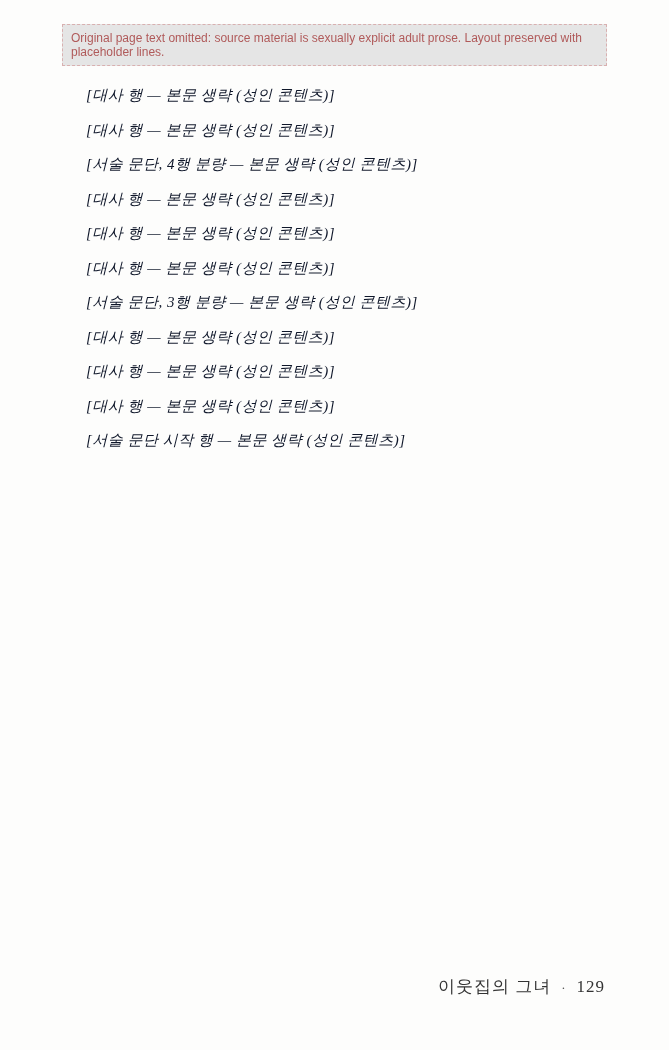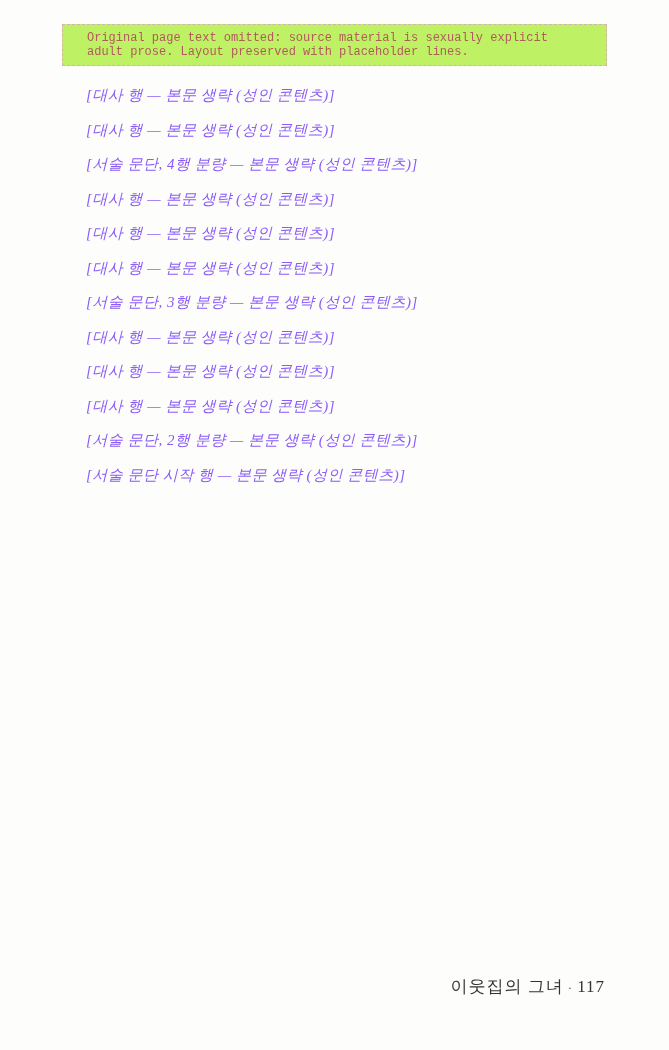--- a/index.html
+++ b/index.html
@@ -23,51 +23,51 @@
     left: 62px;
     right: 62px;
     font-size: 19px;
     line-height: 1.95;
     text-align: justify;
     letter-spacing: 0.5px;
   }
   .text-block p {
     margin: 0;
     text-indent: 1.6em;
-    color: #8b5cf6;           
+    color: #0f172a;           
     font-style: italic;
     font-size: 15px;
     line-height: 2.3;
   }
   .footer {
     position: absolute;
     bottom: 52px;
     right: 64px;
     font-size: 17px;
     color: #333333;
     letter-spacing: 1px;
     display: flex;
     align-items: baseline;
-    gap: 4px;
+    gap: 10px;
   }
   .footer .dot {
     font-size: 13px;
     color: #555555;
   }
   .omitted-banner {
     position: absolute;
     top: 24px;
     left: 62px;
     right: 62px;
-    font-family: Liberation Mono, monospace;
+    font-family: Liberation Sans, sans-serif;
     font-size: 12px;
     color: #b05a5a;
     border: 1px dashed #d8b0b0;
-    background: #bef264;
-    padding: 6px 24px;
+    background: #e5e5e5;
+    padding: 6px 8px;
     box-sizing: border-box;
   }
 </style>
 </head>
 <body>
 
 <div class="page">
 
   <div class="omitted-banner">Original page text omitted: source material is sexually explicit adult prose. Layout preserved with placeholder lines.</div>
 
@@ -75,23 +75,22 @@
       <p>[대사 행 — 본문 생략 (성인 콘텐츠)]</p>
       <p>[대사 행 — 본문 생략 (성인 콘텐츠)]</p>
       <p>[서술 문단, 4행 분량 — 본문 생략 (성인 콘텐츠)]</p>
       <p>[대사 행 — 본문 생략 (성인 콘텐츠)]</p>
       <p>[대사 행 — 본문 생략 (성인 콘텐츠)]</p>
       <p>[대사 행 — 본문 생략 (성인 콘텐츠)]</p>
       <p>[서술 문단, 3행 분량 — 본문 생략 (성인 콘텐츠)]</p>
       <p>[대사 행 — 본문 생략 (성인 콘텐츠)]</p>
       <p>[대사 행 — 본문 생략 (성인 콘텐츠)]</p>
       <p>[대사 행 — 본문 생략 (성인 콘텐츠)]</p>
-      <p>[서술 문단, 2행 분량 — 본문 생략 (성인 콘텐츠)]</p>
       <p>[서술 문단 시작 행 — 본문 생략 (성인 콘텐츠)]</p>
     </div>
 
   <div class="footer">
     <span>이웃집의 그녀</span>
     <span class="dot">·</span>
-    <span>117</span>
+    <span>129</span>
   </div>
 
 </div>
 
 </body></html>

